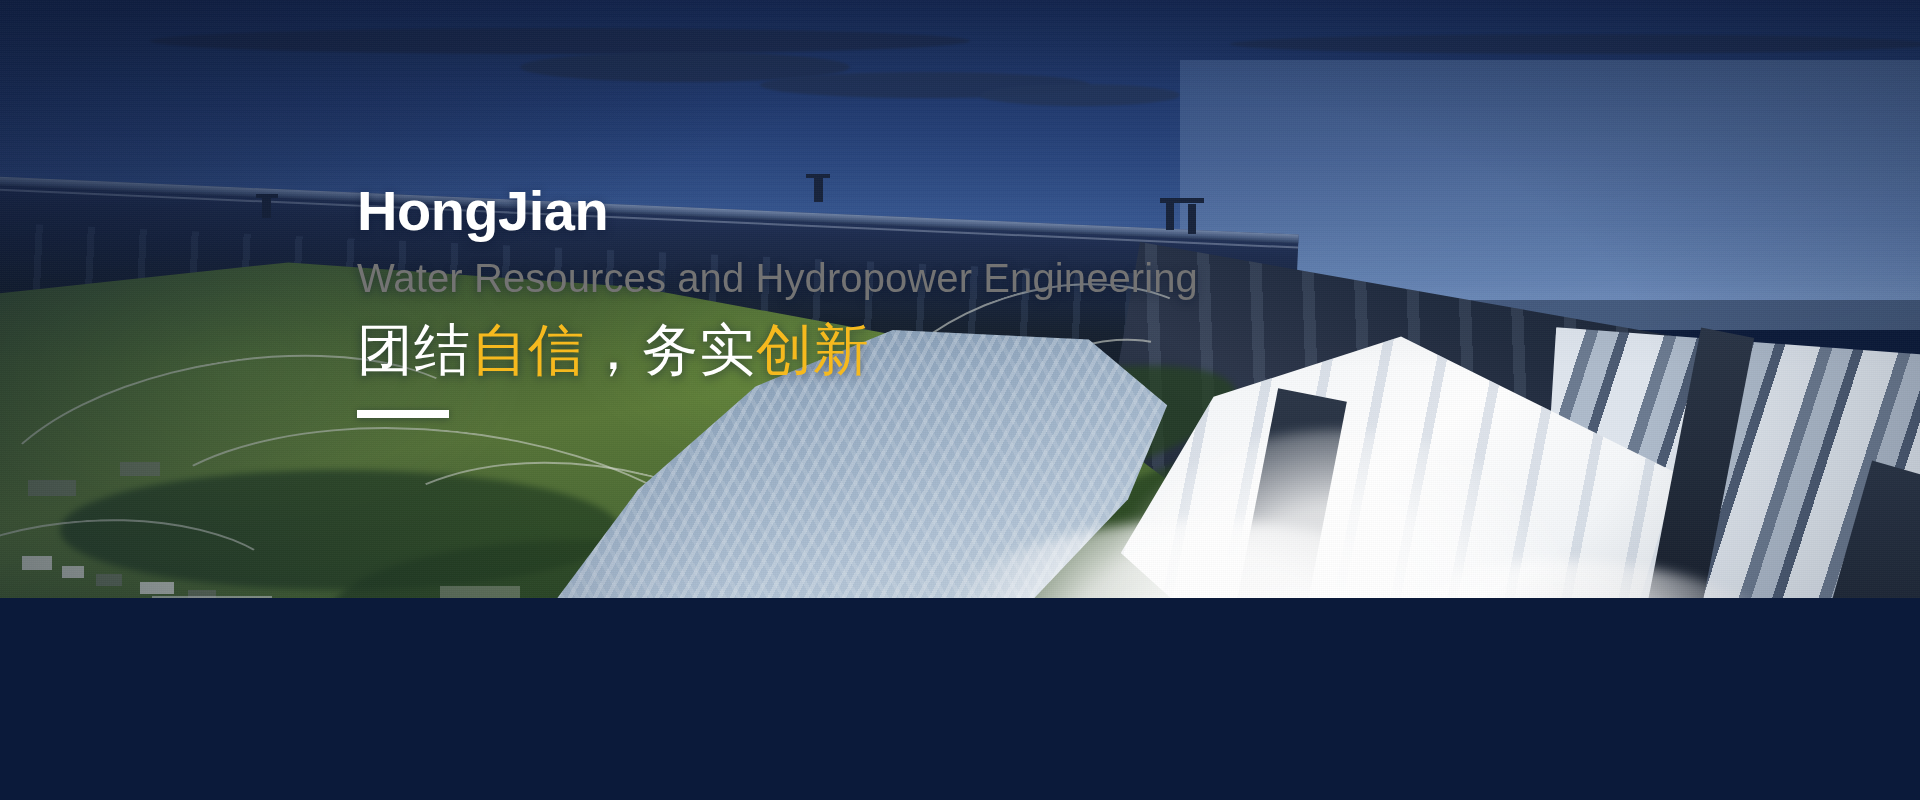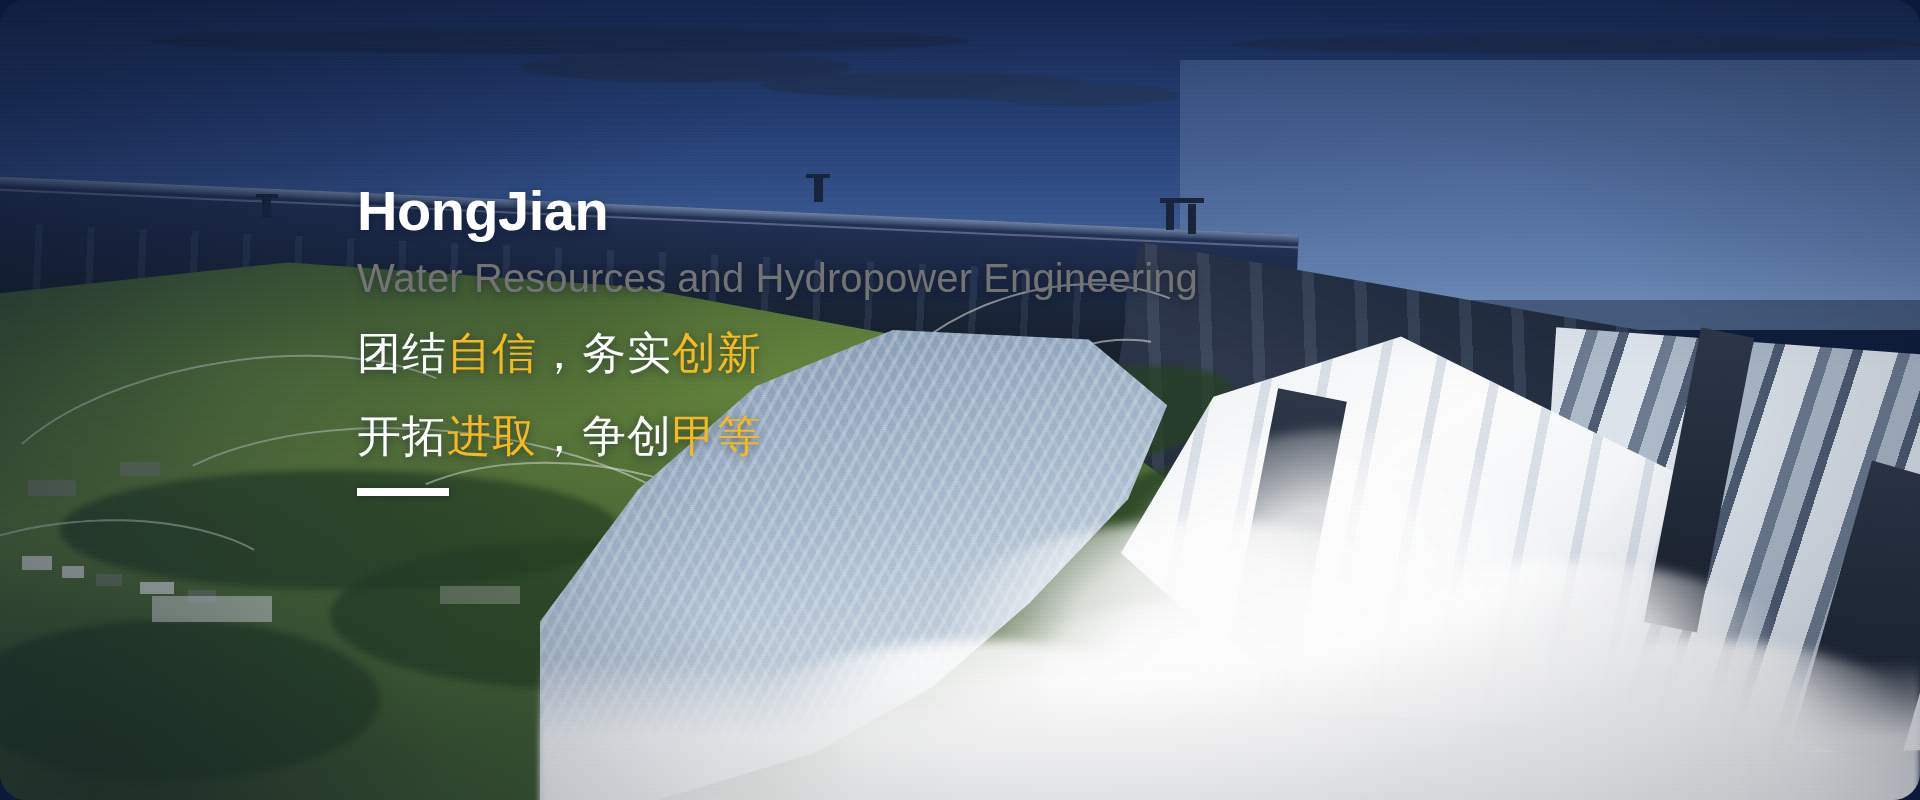--- a/index.html
+++ b/index.html
@@ -7,23 +7,22 @@
   html, body {
     width:1920px; height:800px;
     overflow:hidden;
     background:#0b1a3a;
     font-family:"Liberation Sans","DejaVu Sans",sans-serif;
   }
 
   
   #hero {
     position:relative;
-    width:1920px; height:800px;
+    width:1920px; height:598px;
     overflow:hidden;
-    border-radius:27px;
   }
 
   
   .sky {
     position:absolute; left:0; top:0; width:1920px; height:300px;
     background:
       linear-gradient(180deg,
         #172c5c 0%,
         #1d3668 14%,
         #24407a 32%,
@@ -333,22 +332,22 @@
     margin-top:16px;
     font-size:40px;
     font-weight:400;
     color:#737373;
     letter-spacing:0.1px;
     line-height:1.12;
     text-shadow:0 2px 9px rgba(8,20,46,.50);
     white-space:nowrap;
   }
   .slogan {
-    margin-top:22px;
-    font-size:44px;
+    margin-top:10px;
+    font-size:56px;
     font-weight:400;
     line-height:1.38;
     letter-spacing:1px;
     color:#ffffff;
     text-shadow:0 2px 10px rgba(8,20,46,.55);
     white-space:nowrap;
   }
   .slogan .hl { color:#f6b91e; }
   .rule {
     margin-top:22px;
@@ -446,20 +445,17 @@
   <div class="overlay">
 
     <div class="brand">HongJian</div>
 
     <div class="tagline-en">Water Resources and Hydropower Engineering</div>
 
     <div class="slogan">
       <span>团结</span><span class="hl">自信</span><span>，</span><span>务实</span><span class="hl">创新</span>
     </div>
 
-    <div class="slogan">
-      <span>开拓</span><span class="hl">进取</span><span>，</span><span>争创</span><span class="hl">甲等</span>
-    </div>
 
     <div class="rule"></div>
   </div>
 
 </div>
 
 </body></html>

